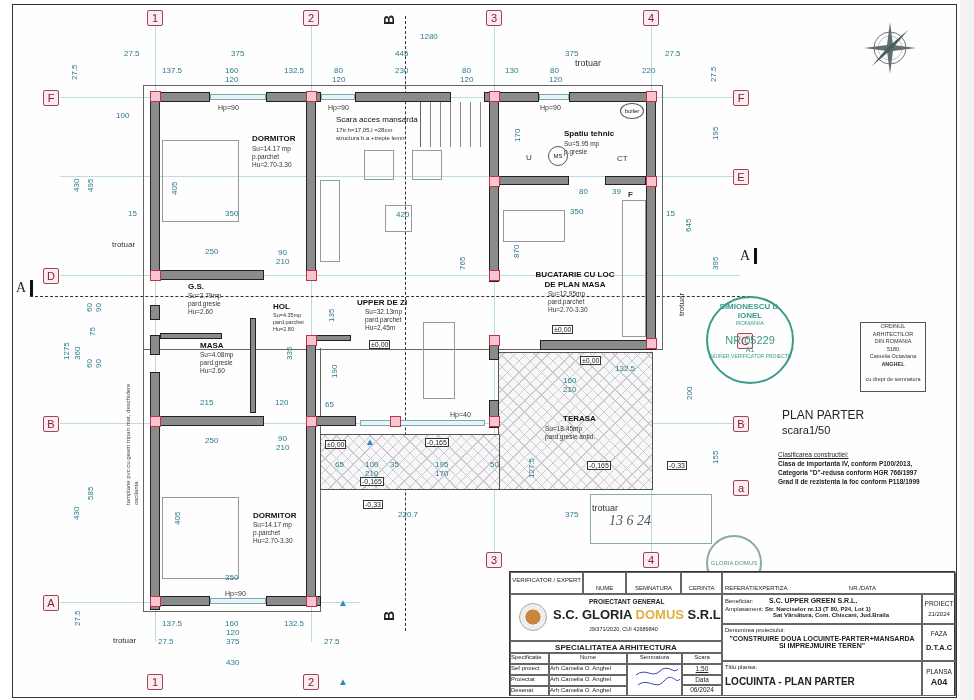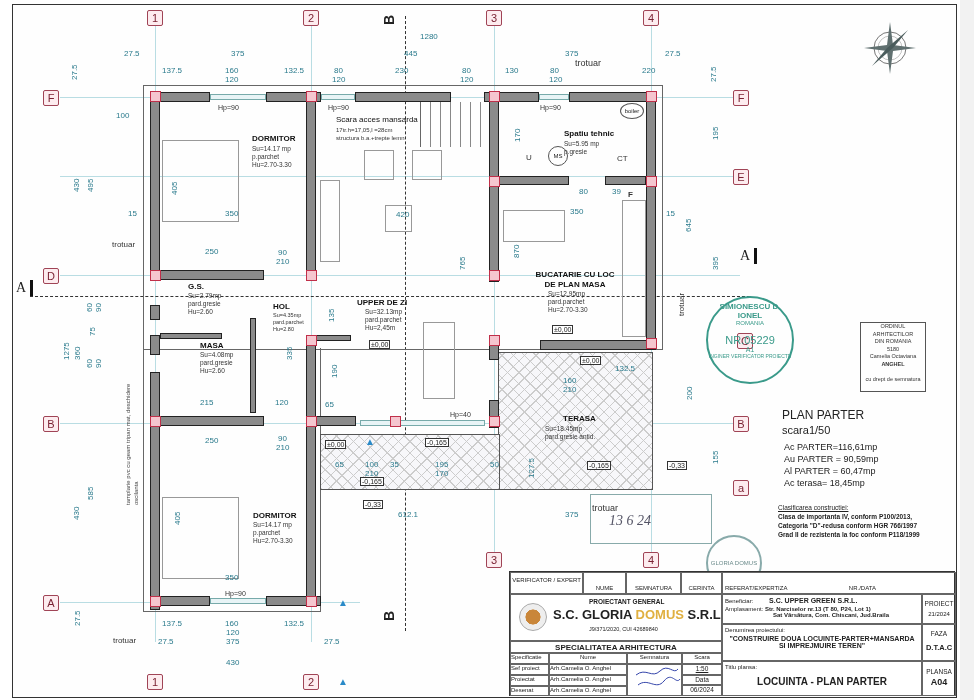--- a/index.html
+++ b/index.html
@@ -66,21 +66,21 @@
 <div class="abs" style="left:740px;top:248px;font-size:14px;font-family:'Liberation Serif',serif;">A</div>
 <div class="abs" style="left:754px;top:248px;width:3px;height:16px;background:#111;"></div>
 <div class="cutline" style="left:30px;top:296px;width:720px;"></div>
 <div class="abs" style="left:384px;top:12px;font-size:14px;font-weight:bold;transform:rotate(-90deg);">B</div>
 <div class="abs" style="left:384px;top:608px;font-size:14px;font-weight:bold;transform:rotate(-90deg);">B</div>
 <div class="abs" style="left:405px;top:16px;border-left:1px dashed #333;height:615px;"></div>
 
 <div class="dim" style="left:420px;top:32px;">1280</div>
 <div class="dim" style="left:124px;top:49px;">27.5</div>
 <div class="dim" style="left:231px;top:49px;">375</div>
-<div class="dim" style="left:404px;top:49px;">445</div>
+<div class="dim" style="left:395px;top:49px;">445</div>
 <div class="dim" style="left:565px;top:49px;">375</div>
 <div class="dim" style="left:665px;top:49px;">27.5</div>
 <div class="dim" style="left:162px;top:66px;">137.5</div>
 <div class="dim" style="left:225px;top:66px;">160</div>
 <div class="dim" style="left:225px;top:75px;">120</div>
 <div class="dim" style="left:284px;top:66px;">132.5</div>
 <div class="dim" style="left:334px;top:66px;">80</div>
 <div class="dim" style="left:332px;top:75px;">120</div>
 <div class="dim" style="left:395px;top:66px;">230</div>
 <div class="dim" style="left:462px;top:66px;">80</div>
@@ -120,21 +120,21 @@
 <div class="small" style="left:670px;top:300px;font-size:8px;transform:rotate(-90deg);">trotuar</div>
 
 <div class="dim" style="left:162px;top:619px;">137.5</div>
 <div class="dim" style="left:225px;top:619px;">160</div>
 <div class="dim" style="left:226px;top:628px;">120</div>
 <div class="dim" style="left:284px;top:619px;">132.5</div>
 <div class="dim" style="left:158px;top:637px;">27.5</div>
 <div class="dim" style="left:226px;top:637px;">375</div>
 <div class="dim" style="left:324px;top:637px;">27.5</div>
 <div class="dim" style="left:226px;top:658px;">430</div>
-<div class="dim" style="left:398px;top:510px;">612.1</div>
+<div class="dim" style="left:398px;top:510px;">220.7</div>
 <div class="dim" style="left:565px;top:510px;">375</div>
 <div class="small" style="left:592px;top:503px;font-size:9px;">trotuar</div>
 
 <div class="abs" style="left:143px;top:85px;width:518px;height:263px;border:1px solid #666;"></div>
 <div class="abs" style="left:143px;top:348px;width:176px;height:263px;border:1px solid #666;border-top:none;"></div>
 
 <div class="terr" style="left:498px;top:352px;width:155px;height:138px;"></div>
 <div class="terr" style="left:320px;top:434px;width:180px;height:56px;"></div>
 
 <div class="wall" style="left:150px;top:92px;width:60px;height:10px;"></div>
@@ -305,26 +305,20 @@
   <div style="margin-top:8px;">cu drept de semnatura</div>
 </div>
 <div class="stamp" style="left:706px;top:535px;width:52px;height:52px;border-color:#8aa;color:#6a8a8a;font-size:6px;line-height:52px;">GLORIA DOMUS S.R.L.</div>
 <div class="abs" style="left:590px;top:494px;width:120px;height:48px;border:1px solid #8aa;">
   <div style="position:absolute;left:18px;top:18px;font-size:14px;font-family:'Liberation Serif',serif;color:#556;font-style:italic;">13 6 24</div>
 </div>
 
 <div class="info">
   <div style="font-size:12px;">PLAN PARTER</div>
   <div style="font-size:11px;margin-top:2px;">scara1/50</div>
-  <div style="font-size:9px;line-height:12px;margin-top:5px;margin-left:2px;">
-    <div>Ac PARTER=116,61mp</div>
-    <div>Au PARTER = 90,59mp</div>
-    <div>Al PARTER = 60,47mp</div>
-    <div>Ac terasa= 18,45mp</div>
-  </div>
   <div style="font-size:6.5px;line-height:9px;margin-top:14px;margin-left:-4px;">
     <div style="text-decoration:underline;">Clasificarea constructiei:</div>
     <div style="font-weight:bold;">Clasa de importanta IV, conform P100/2013,</div>
     <div style="font-weight:bold;">Categoria "D"-redusa conform HGR 766/1997</div>
     <div style="font-weight:bold;">Grad II de rezistenta la foc conform P118/1999</div>
   </div>
 </div>
 
 <div class="tb">
   <div class="cell" style="left:0;top:0;width:73px;height:22px;font-size:6px;text-align:center;padding-top:4px;">VERIFICATOR / EXPERT</div>
@@ -369,21 +363,21 @@
     <div style="margin-top:2px;"><span>Amplasament:</span> <b>Str. Narciselor nr.13 (T 80, P24, Lot 1)</b></div>
     <div style="margin-left:48px;"><b>Sat Vărsătura, Com. Chiscani, Jud.Braila</b></div>
   </div>
   <div class="cell" style="left:212px;top:52px;width:200px;height:37px;font-size:6px;padding:2px;">
     <div>Denumirea proiectului:</div>
     <div style="font-weight:bold;font-size:7px;text-align:center;margin-top:2px;">"CONSTRUIRE DOUA LOCUINTE-PARTER+MANSARDA</div>
     <div style="font-weight:bold;font-size:7px;text-align:center;">SI IMPREJMUIRE TEREN"</div>
   </div>
   <div class="cell" style="left:212px;top:89px;width:200px;height:35px;font-size:6px;padding:2px;">
     <div>Titlu plansa:</div>
-    <div style="font-weight:bold;font-size:10px;text-align:center;margin-top:6px;">LOCUINTA - PLAN PARTER</div>
+    <div style="font-weight:bold;font-size:10px;margin-top:6px;">LOCUINTA - PLAN PARTER</div>
   </div>
   <div class="cell" style="left:412px;top:22px;width:34px;height:30px;font-size:6.5px;text-align:center;padding-top:5px;">
     <div>PROIECT</div>
     <div style="margin-top:4px;font-size:6px;">21/2024</div>
   </div>
   <div class="cell" style="left:412px;top:52px;width:34px;height:37px;font-size:6.5px;text-align:center;padding-top:5px;">
     <div>FAZA</div>
     <div style="margin-top:6px;font-weight:bold;font-size:7.5px;">D.T.A.C</div>
   </div>
   <div class="cell" style="left:412px;top:89px;width:34px;height:35px;font-size:6.5px;text-align:center;padding-top:6px;">

